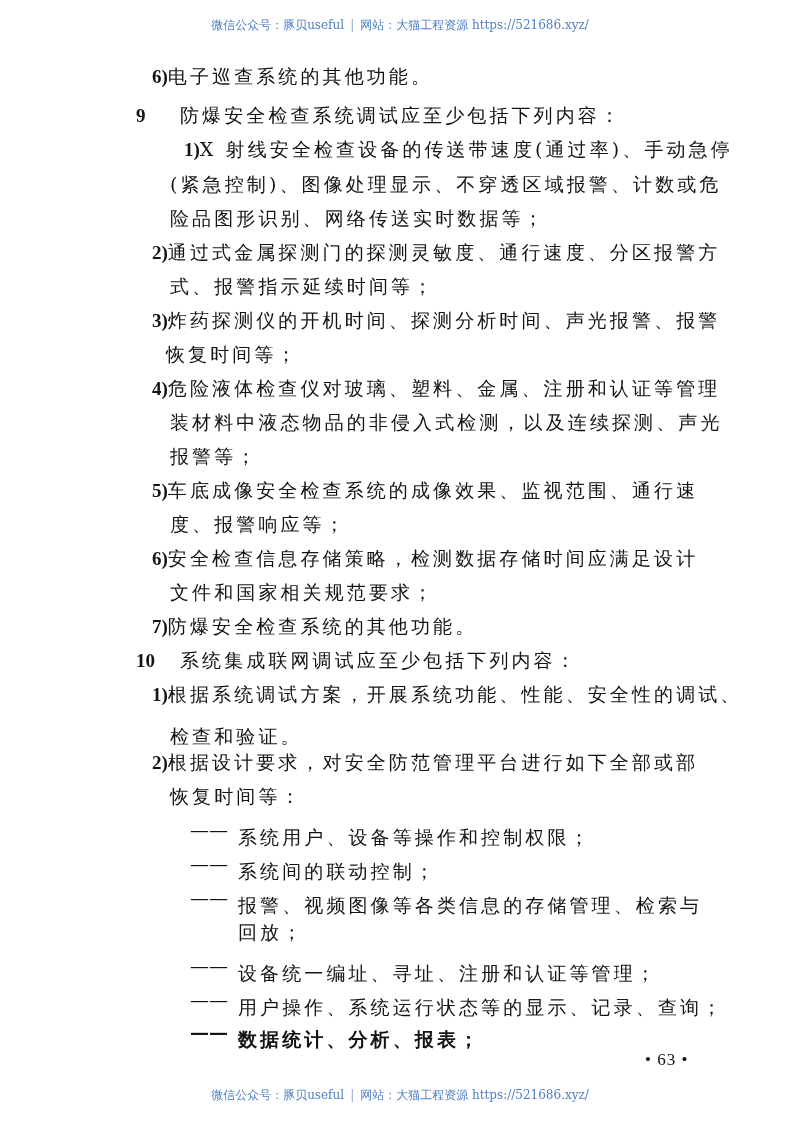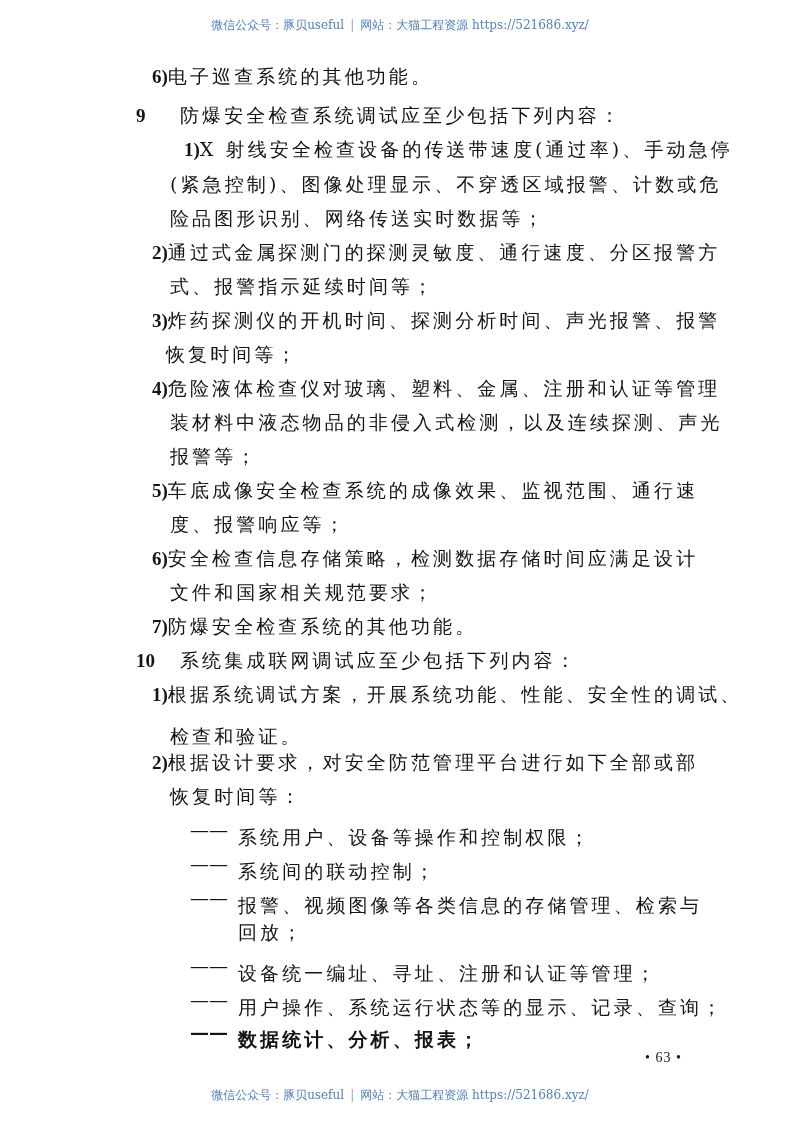--- a/index.html
+++ b/index.html
@@ -59,21 +59,21 @@
       letter-spacing: 0;
       display: inline-block;
       width: 48px;
       overflow: hidden;
     }
     .page-number {
       position: absolute;
       top: 1050px;
       left: 645px;
       font-family: "Liberation Serif", "DejaVu Serif", serif;
-      font-size: 14px;
+      font-size: 17px;
       letter-spacing: 1px;
       white-space: nowrap;
     }
   </style>
 </head>
 <body>
 
 <div class="watermark top">
   <span>微信公众号：豚贝useful</span><span class="sep">|</span><span>网站：大猫工程资源 https://521686.xyz/</span>
 </div>

